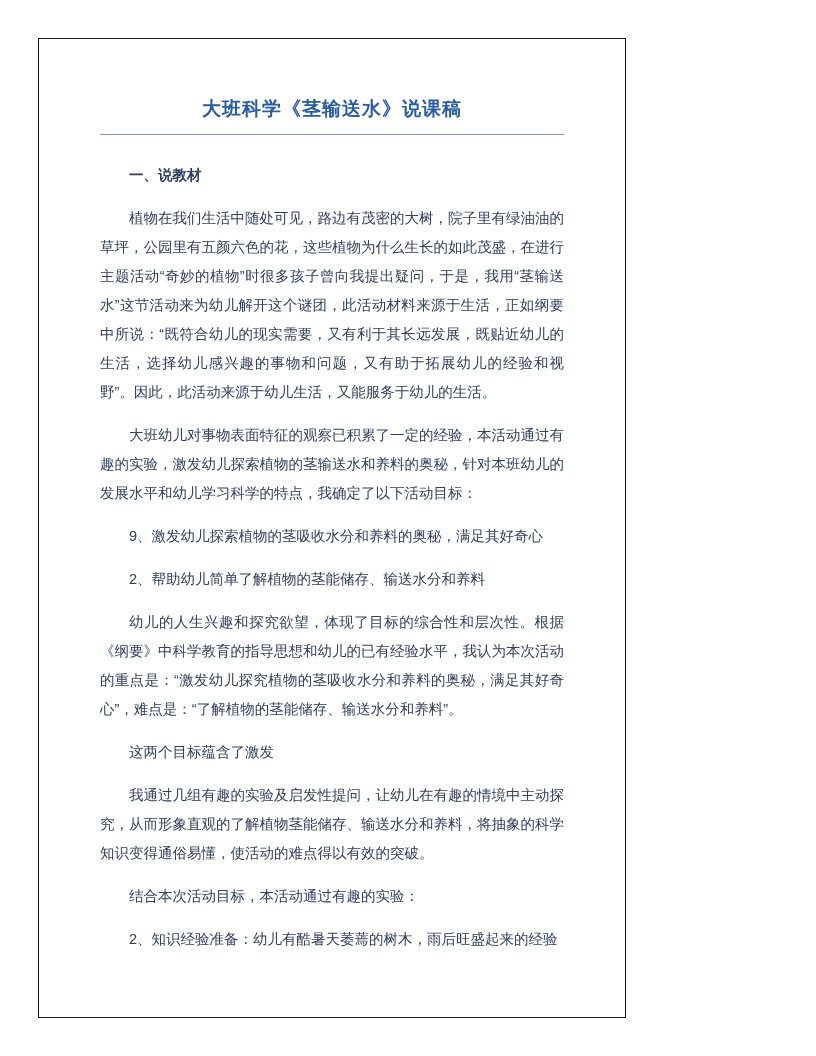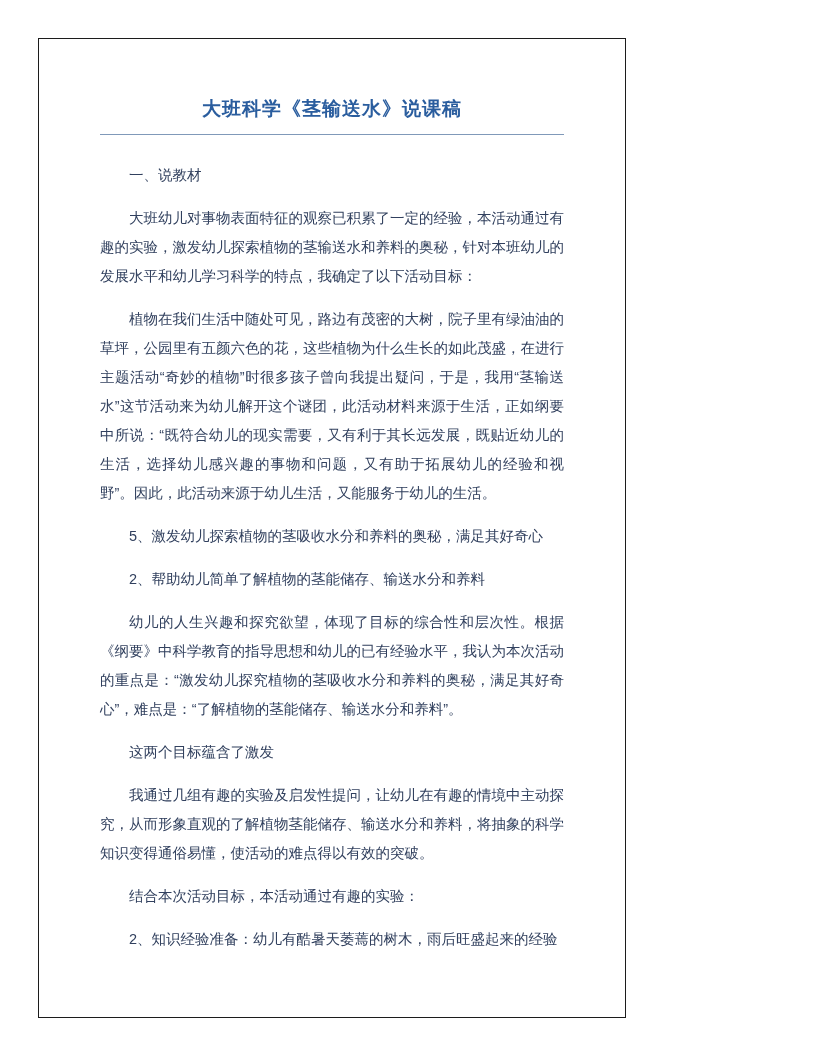--- a/index.html
+++ b/index.html
@@ -41,35 +41,36 @@
   .para {
     font-size: 14.5px;
     line-height: 29px;
     color: #31405e;
     text-indent: 2em;
     text-align: justify;
     margin-top: 14px;
   }
   .para.first-after-title {
     margin-top: 26px;
+    font-weight: bold;
   }
 </style>
 </head>
 <body>
 
 <div class="page">
   <div class="page-border"></div>
   <div class="content">
     <div class="doc-title">大班科学《茎输送水》说课稿</div>
     <div class="title-divider"></div>
 
     <div class="para first-after-title">一、说教材</div>
+    <div class="para">植物在我们生活中随处可见，路边有茂密的大树，院子里有绿油油的草坪，公园里有五颜六色的花，这些植物为什么生长的如此茂盛，在进行主题活动“奇妙的植物”时很多孩子曾向我提出疑问，于是，我用“茎输送水”这节活动来为幼儿解开这个谜团，此活动材料来源于生活，正如纲要中所说：“既符合幼儿的现实需要，又有利于其长远发展，既贴近幼儿的生活，选择幼儿感兴趣的事物和问题，又有助于拓展幼儿的经验和视野”。因此，此活动来源于幼儿生活，又能服务于幼儿的生活。</div>
     <div class="para">大班幼儿对事物表面特征的观察已积累了一定的经验，本活动通过有趣的实验，激发幼儿探索植物的茎输送水和养料的奥秘，针对本班幼儿的发展水平和幼儿学习科学的特点，我确定了以下活动目标：</div>
-    <div class="para">植物在我们生活中随处可见，路边有茂密的大树，院子里有绿油油的草坪，公园里有五颜六色的花，这些植物为什么生长的如此茂盛，在进行主题活动“奇妙的植物”时很多孩子曾向我提出疑问，于是，我用“茎输送水”这节活动来为幼儿解开这个谜团，此活动材料来源于生活，正如纲要中所说：“既符合幼儿的现实需要，又有利于其长远发展，既贴近幼儿的生活，选择幼儿感兴趣的事物和问题，又有助于拓展幼儿的经验和视野”。因此，此活动来源于幼儿生活，又能服务于幼儿的生活。</div>
-    <div class="para">5、激发幼儿探索植物的茎吸收水分和养料的奥秘，满足其好奇心</div>
+    <div class="para">9、激发幼儿探索植物的茎吸收水分和养料的奥秘，满足其好奇心</div>
     <div class="para">2、帮助幼儿简单了解植物的茎能储存、输送水分和养料</div>
     <div class="para">幼儿的人生兴趣和探究欲望，体现了目标的综合性和层次性。根据《纲要》中科学教育的指导思想和幼儿的已有经验水平，我认为本次活动的重点是：“激发幼儿探究植物的茎吸收水分和养料的奥秘，满足其好奇心”，难点是：“了解植物的茎能储存、输送水分和养料”。</div>
     <div class="para">这两个目标蕴含了激发</div>
     <div class="para">我通过几组有趣的实验及启发性提问，让幼儿在有趣的情境中主动探究，从而形象直观的了解植物茎能储存、输送水分和养料，将抽象的科学知识变得通俗易懂，使活动的难点得以有效的突破。</div>
     <div class="para">结合本次活动目标，本活动通过有趣的实验：</div>
     <div class="para">2、知识经验准备：幼儿有酷暑天萎蔫的树木，雨后旺盛起来的经验</div>
   </div>
 </div>
 
 </body></html>

